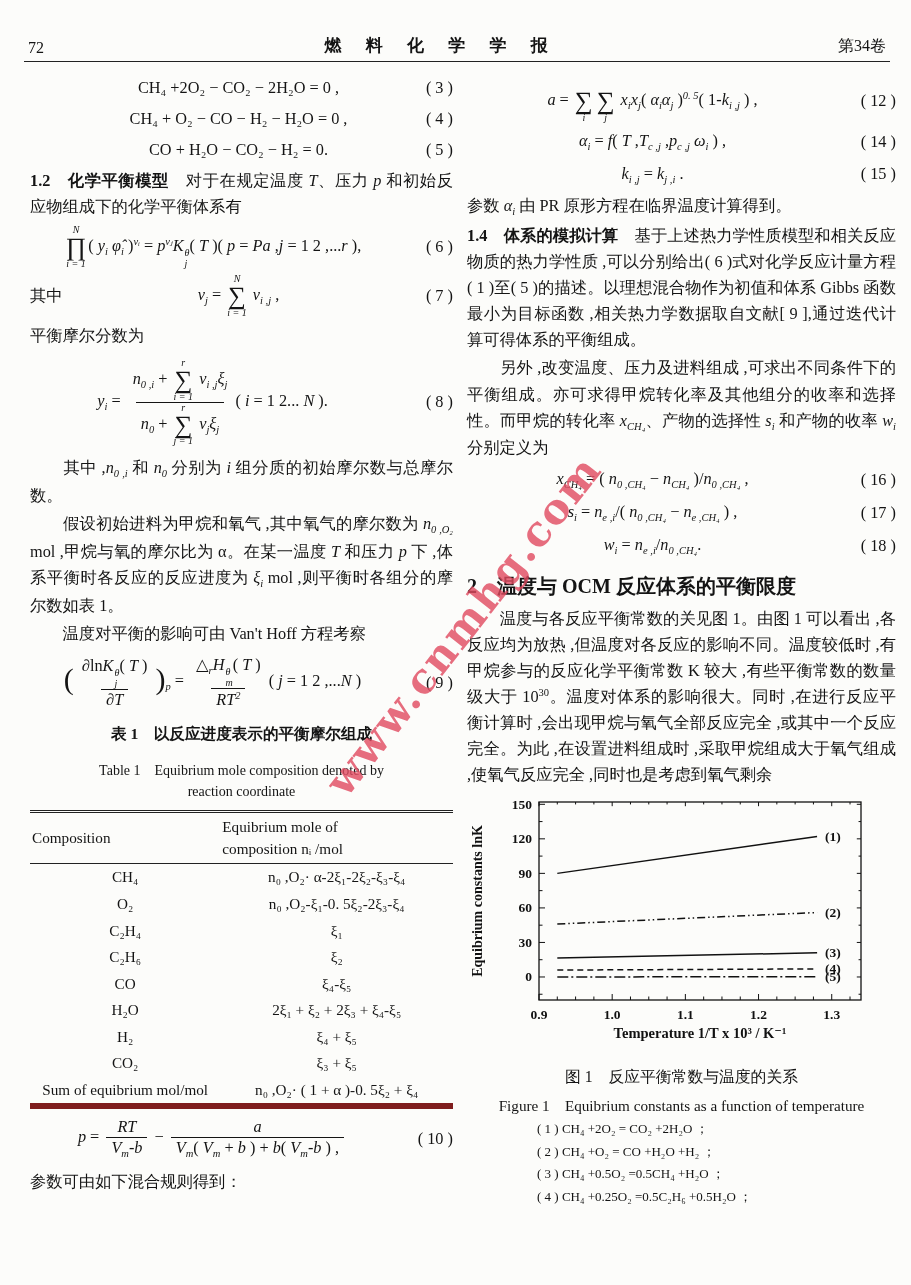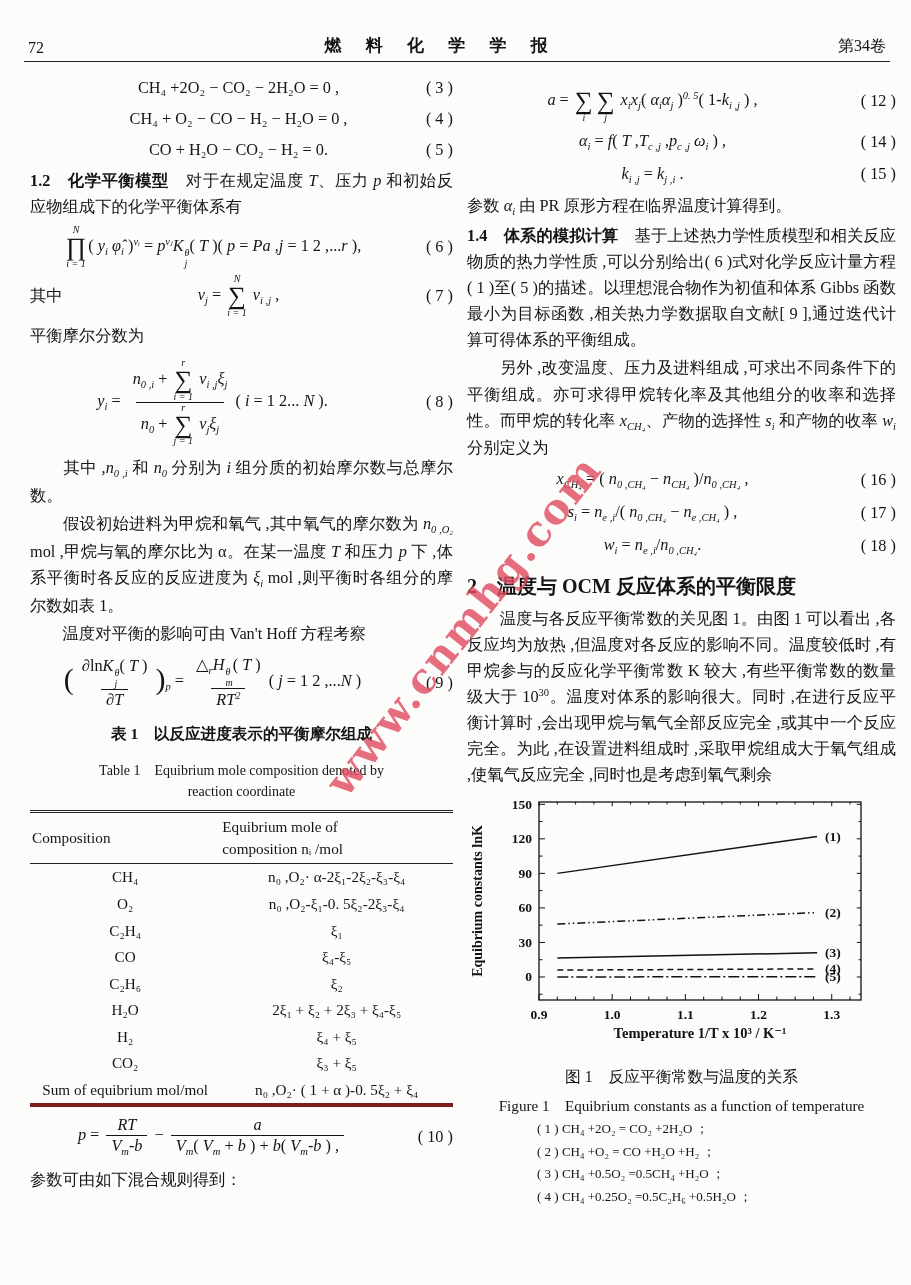--- a/index.html
+++ b/index.html
@@ -31,21 +31,21 @@
   .big .sym{font-size:25px;line-height:.95;font-style:normal;}
   .big .lim{font-size:10px;font-style:italic;min-height:10px;}
   .frac{display:inline-flex;flex-direction:column;align-items:center;vertical-align:middle;margin:0 3px;line-height:1.25;}
   .frac .num,.frac .den{padding:0 5px;white-space:nowrap;}
   .frac .den{border-top:1.3px solid #141414;}
   .bigp{font-size:30px;line-height:0;vertical-align:-3px;}
   
   .tblcap{ text-align:center;font-size:15.6px;margin-top:12px;font-weight:600;}
   .tblcap-en{text-align:center;font-size:14px;font-weight:400;line-height:1.45;margin-top:14px;}
   table.t1{width:100%;border-collapse:collapse;margin-top:8px;font-size:15.2px;
-           border-top:3px double #222;border-bottom:4px solid #7f1d1d;}
+           border-top:3px double #222;border-bottom:6px solid #7f1d1d;}
   table.t1 th{border-bottom:1.2px solid #222;font-weight:400;padding:3px 2px;line-height:1.45;}
   table.t1 td{text-align:center;padding:1.5px 2px;line-height:1.55;}
   table.t1 .c1{width:45%;}
   
   .h2{font-size:20px;font-weight:700;margin:10px 0 4px 0;}
   
   .chartbox{margin:6px 0 0 0;}
   .figcap-zh{text-align:center;font-size:15.8px;font-weight:400;margin-top:4px;}
   .figcap-en{text-align:center;font-size:15.2px;margin-top:4px;}
   .rxn{font-size:13px;padding-left:70px;line-height:1.75;text-align:left;}
@@ -161,26 +161,26 @@
         </tr>
         <tr>
           <td>O₂</td>
           <td>n₀ ,O₂-ξ₁-0. 5ξ₂-2ξ₃-ξ₄</td>
         </tr>
         <tr>
           <td>C₂H₄</td>
           <td>ξ₁</td>
         </tr>
         <tr>
+          <td>C₂H₆</td>
+          <td>ξ₂</td>
+        </tr>
+        <tr>
           <td>CO</td>
           <td>ξ₄-ξ₅</td>
-        </tr>
-        <tr>
-          <td>C₂H₆</td>
-          <td>ξ₂</td>
         </tr>
         <tr>
           <td>H₂O</td>
           <td>2ξ₁ + ξ₂ + 2ξ₃ + ξ₄-ξ₅</td>
         </tr>
         <tr>
           <td>H₂</td>
           <td>ξ₄ + ξ₅</td>
         </tr>
         <tr>

